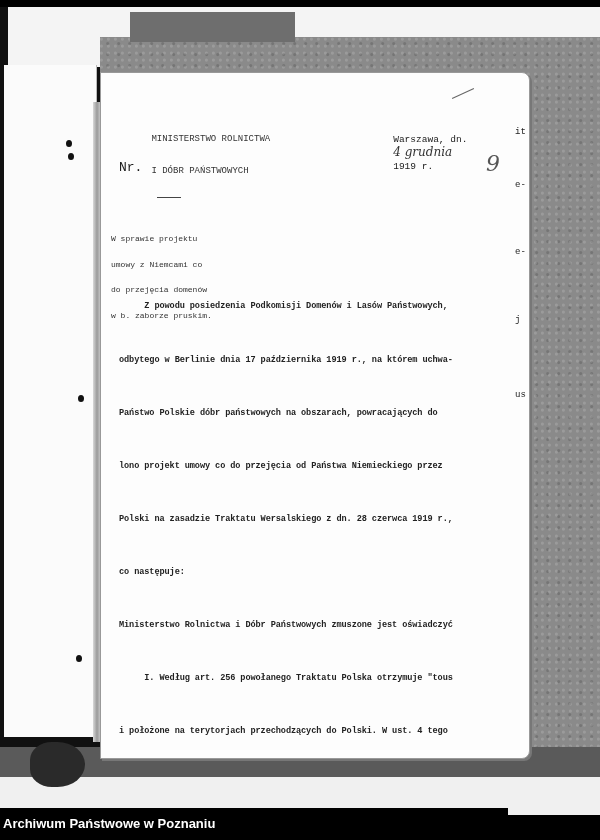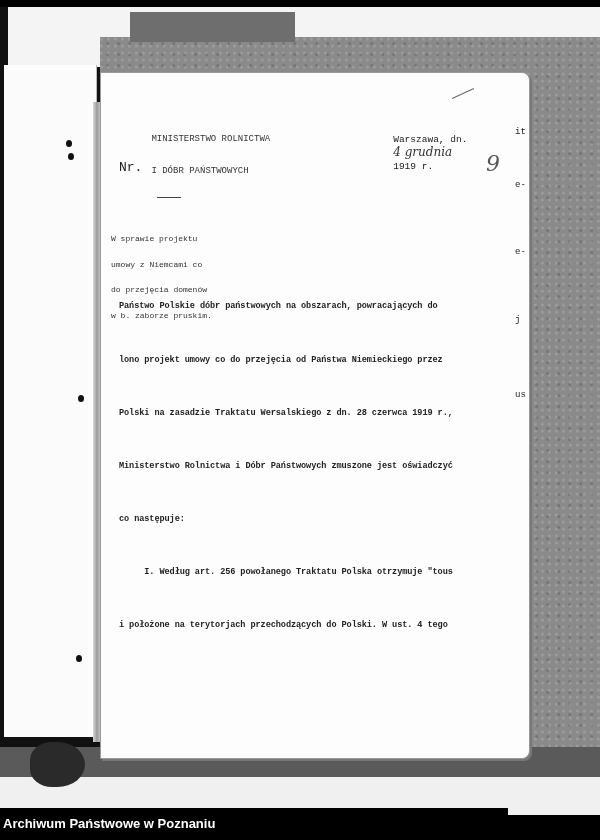--- a/index.html
+++ b/index.html
@@ -110,25 +110,27 @@
     <div class="page-num">9</div>
 
     <div class="doc subject">
       <div>W sprawie projektu</div>
       <div>umowy z Niemcami co</div>
       <div>do przejęcia domenów</div>
       <div>w b. zaborze pruskim.</div>
     </div>
 
     <div class="doc body-text">
+      <div>     Z powodu posiedzenia Podkomisji Domenów i Lasów Państwowych,</div>
+      <div>odbytego w Berlinie dnia 17 października 1919 r., na którem uchwa-</div>
       <div>Państwo Polskie dóbr państwowych na obszarach, powracających do</div>
       <div>lono projekt umowy co do przejęcia od Państwa Niemieckiego przez</div>
       <div>Polski na zasadzie Traktatu Wersalskiego z dn. 28 czerwca 1919 r.,</div>
+      <div>co następuje:</div>
       <div>Ministerstwo Rolnictwa i Dóbr Państwowych zmuszone jest oświadczyć</div>
-      <div>co następuje:</div>
       <div>     I. Według art. 256 powołanego Traktatu Polska otrzymuje "tous</div>
       <div>i położone na terytorjach przechodzących do Polski. W ust. 4 tego</div>
       
       
       
       
       
       
       
       

